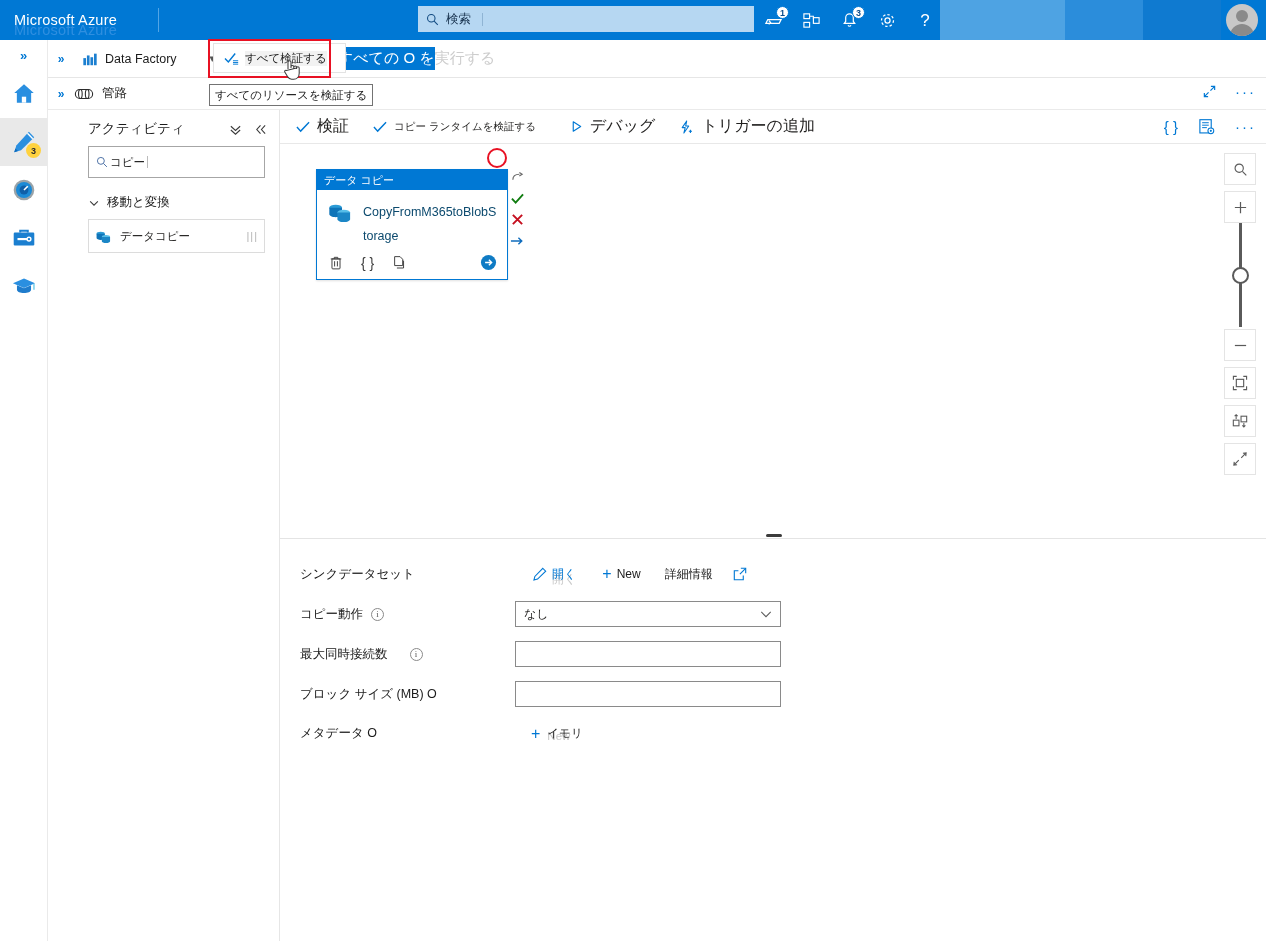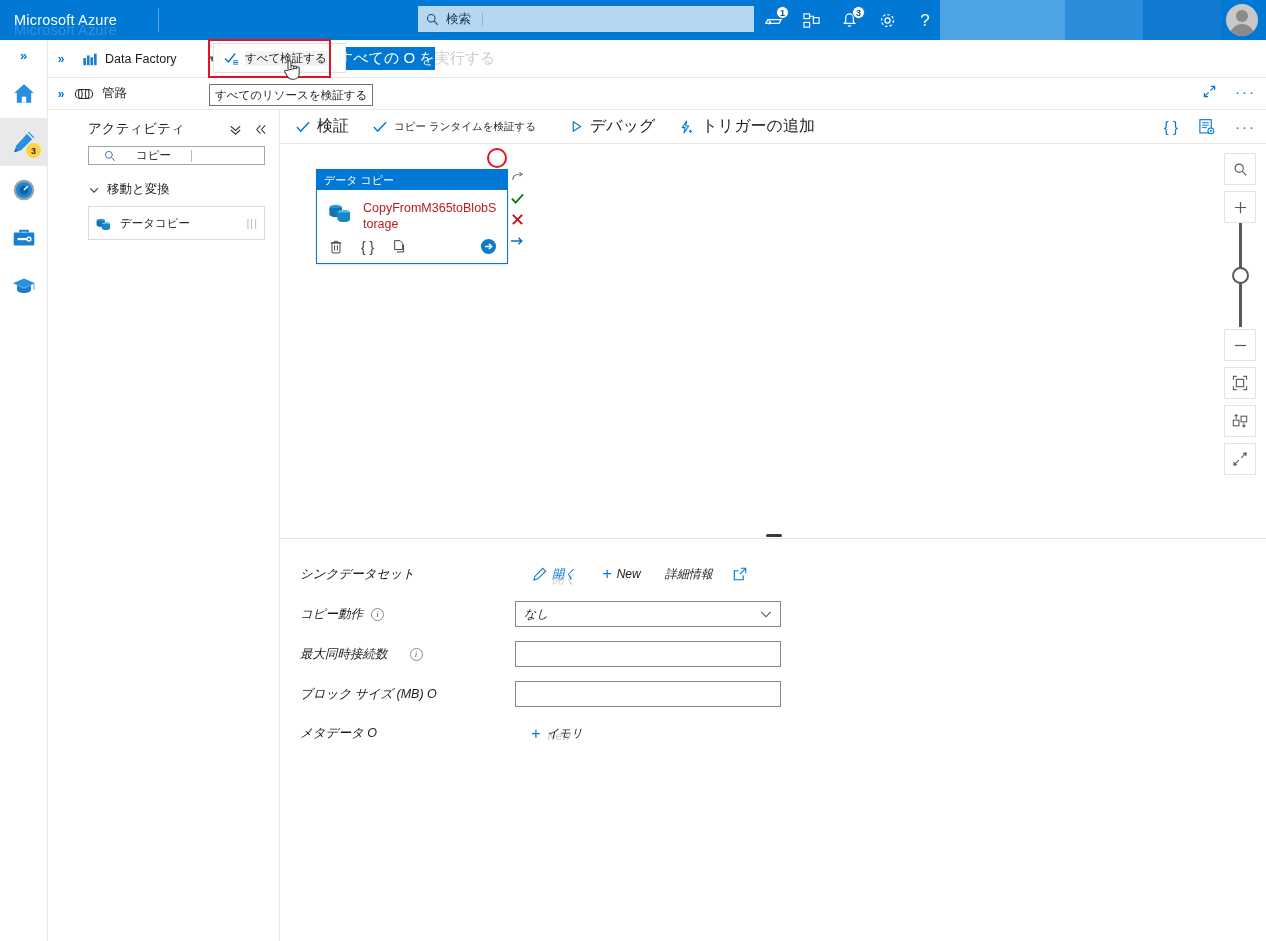--- a/index.html
+++ b/index.html
@@ -166,22 +166,22 @@
     position:absolute; left: 74px; top: 110px; width: 206px; height: 831px;
     background:#ffffff; border-right:1px solid #e6e6e6;
   }
   .act-head {
     display:flex; align-items:center; justify-content:space-between;
     padding: 10px 12px 6px 14px;
   }
   .act-head .t { font-size: 13.5px; color:#1b1b1b; }
   .act-head .ctl { display:flex; gap:12px; color:#333; font-size:12px; }
   .act-search {
-    margin: 2px 14px 0 14px; height: 19px; border:1px solid #a6a6a6;
-    display:flex; align-items:center; gap:20px; padding: 0 15px; background:#fff;
+    margin: 2px 14px 0 14px; height: 32px; border:1px solid #a6a6a6;
+    display:flex; align-items:center; gap:2px; padding: 0 7px; background:#fff;
   }
   .act-search .val { font-size: 11.5px; color:#1b1b1b; }
   .act-search .cur { width:1px; height:12px; background:#bbb; }
   .act-group {
     margin: 16px 0 6px 14px; display:flex; align-items:center; gap:7px;
     font-size:12.5px; color:#1b1b1b; cursor:pointer;
   }
   .act-item {
     margin: 8px 14px 0 14px; height: 25px; border:1px solid #dcdcdc;
     display:flex; align-items:center; gap:8px; padding: 16px 6px; background:#fff;
@@ -207,21 +207,21 @@
   .node {
     position:absolute; left: 36px; top: 59px; width: 192px;
     border: 1px solid #0078d4; background:#ffffff;
     box-shadow: 0 1px 2px rgba(0,0,0,.12);
   }
   .node-head {
     height: 20px; background:#0078d4; color:#fff; font-size: 11px;
     display:flex; align-items:center; padding-left: 7px;
   }
   .node-body { display:flex; align-items:flex-start; gap:10px; padding: 10px 10px 2px 10px; }
-  .node-title { font-size: 12.5px; line-height: 16px; color:#b91c1c; word-break: break-all; }
+  .node-title { font-size: 12.5px; line-height: 24px; color:#0c4a6e; word-break: break-all; }
   .node-actions {
     display:flex; align-items:center; gap: 18px; padding: 4px 10px 8px 12px;
     color:#3d3d3d;
   }
   .node-actions .go { margin-left:auto; }
   .node-ports {
     position:absolute; left: 228px; top: 57px; width: 18px;
   }
   .port { height: 21px; display:flex; align-items:center; justify-content:center; }
   .circle-anno {
@@ -261,21 +261,21 @@
     padding: 0 20px; height: 44px; display:flex; align-items:center;
     font-size: 12.5px; color:#1b1b1b; cursor:pointer; position:relative;
   }
   .tab.active { color:#0f0f0f; }
   .tab.active::after {
     content:""; position:absolute; left: 16px; right: 16px; bottom: 6px;
     height: 2.5px; background:#0078d4;
   }
   .tabs .collapse { position:absolute; right: 16px; color:#555; cursor:pointer; }
 
-  .form { padding: 18px 0 0 20px; font-style: italic; }
+  .form { padding: 18px 0 0 20px; }
   .frow { display:flex; align-items:center; height: 34px; margin-bottom: 6px; }
   .flabel {
     width: 215px; font-size: 12.5px; color:#1b1b1b;
     display:flex; align-items:center; gap: 8px;
   }
   .info-i {
     width: 13px; height: 13px; border-radius:50%; border:1px solid #8a8a8a;
     color:#5a5a5a; font-size: 9px; display:flex; align-items:center;
     justify-content:center; font-family:"Liberation Serif", serif;
   }

